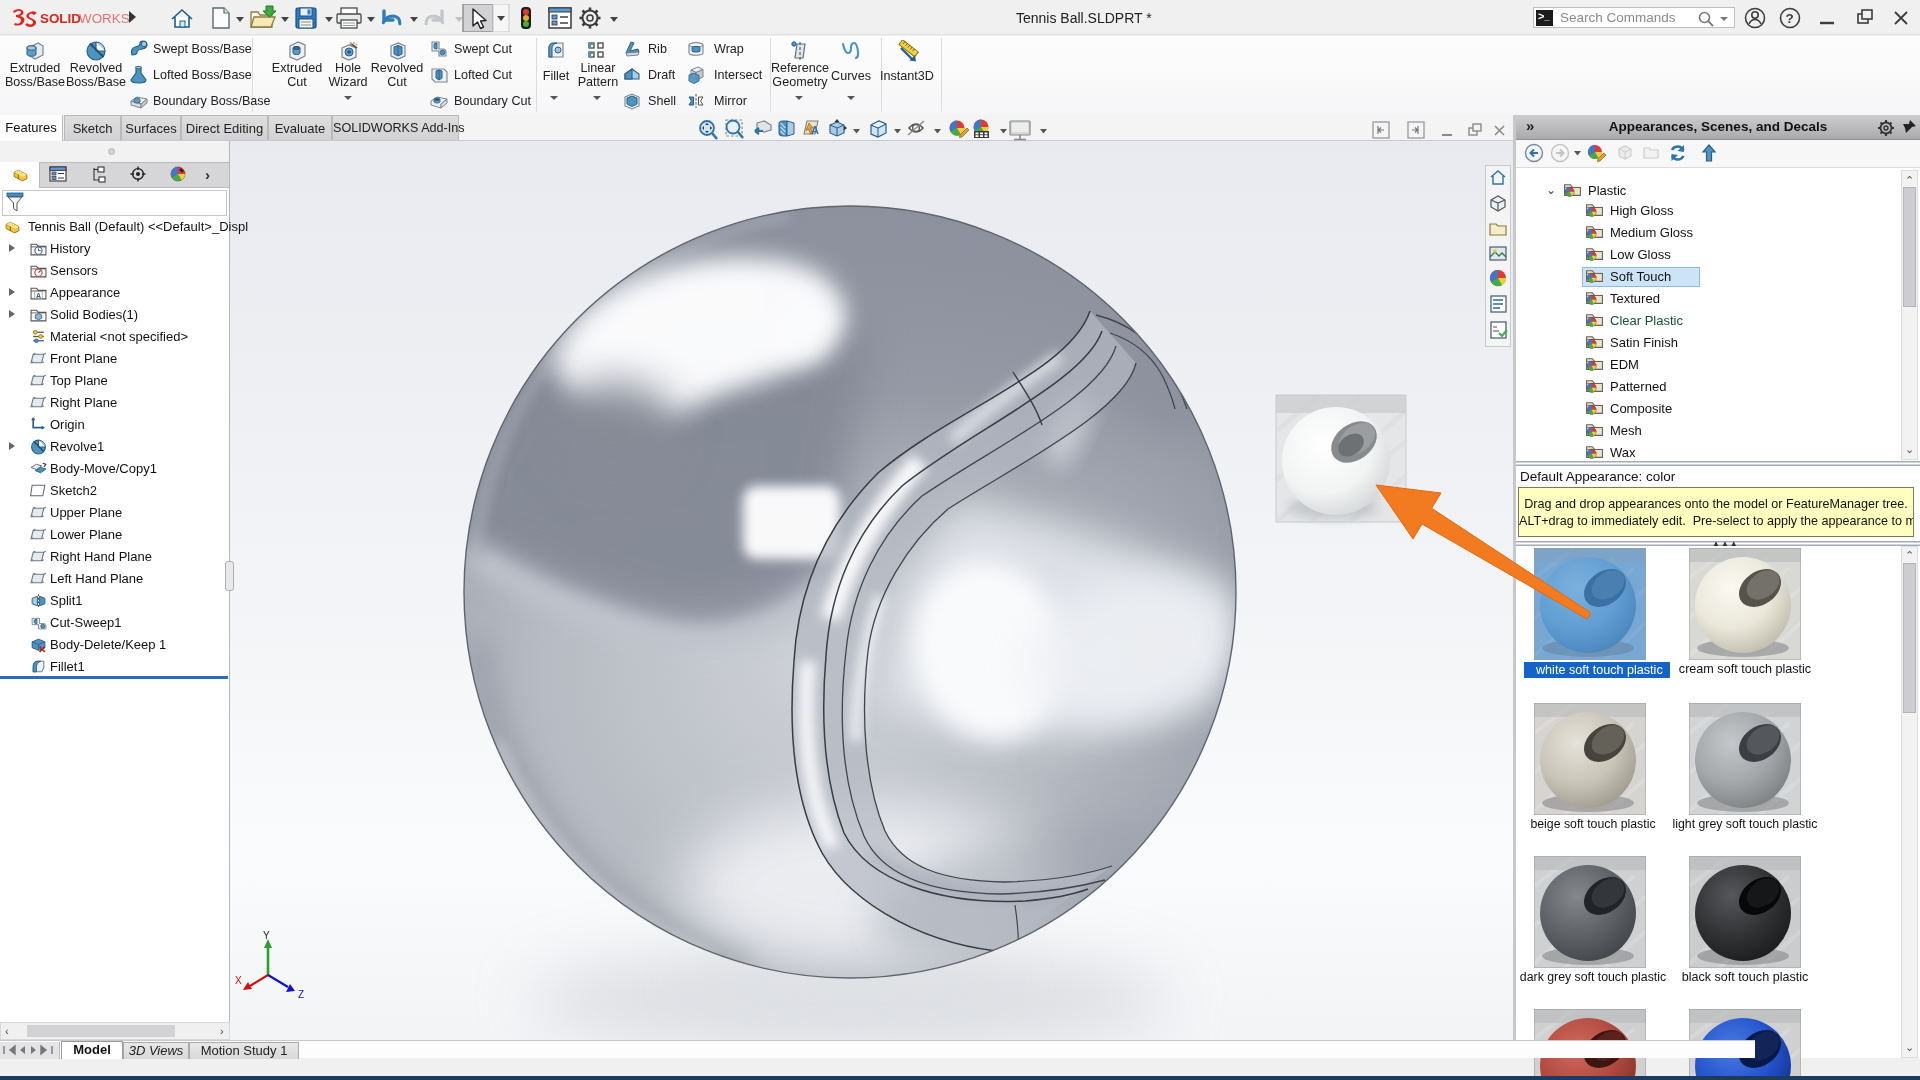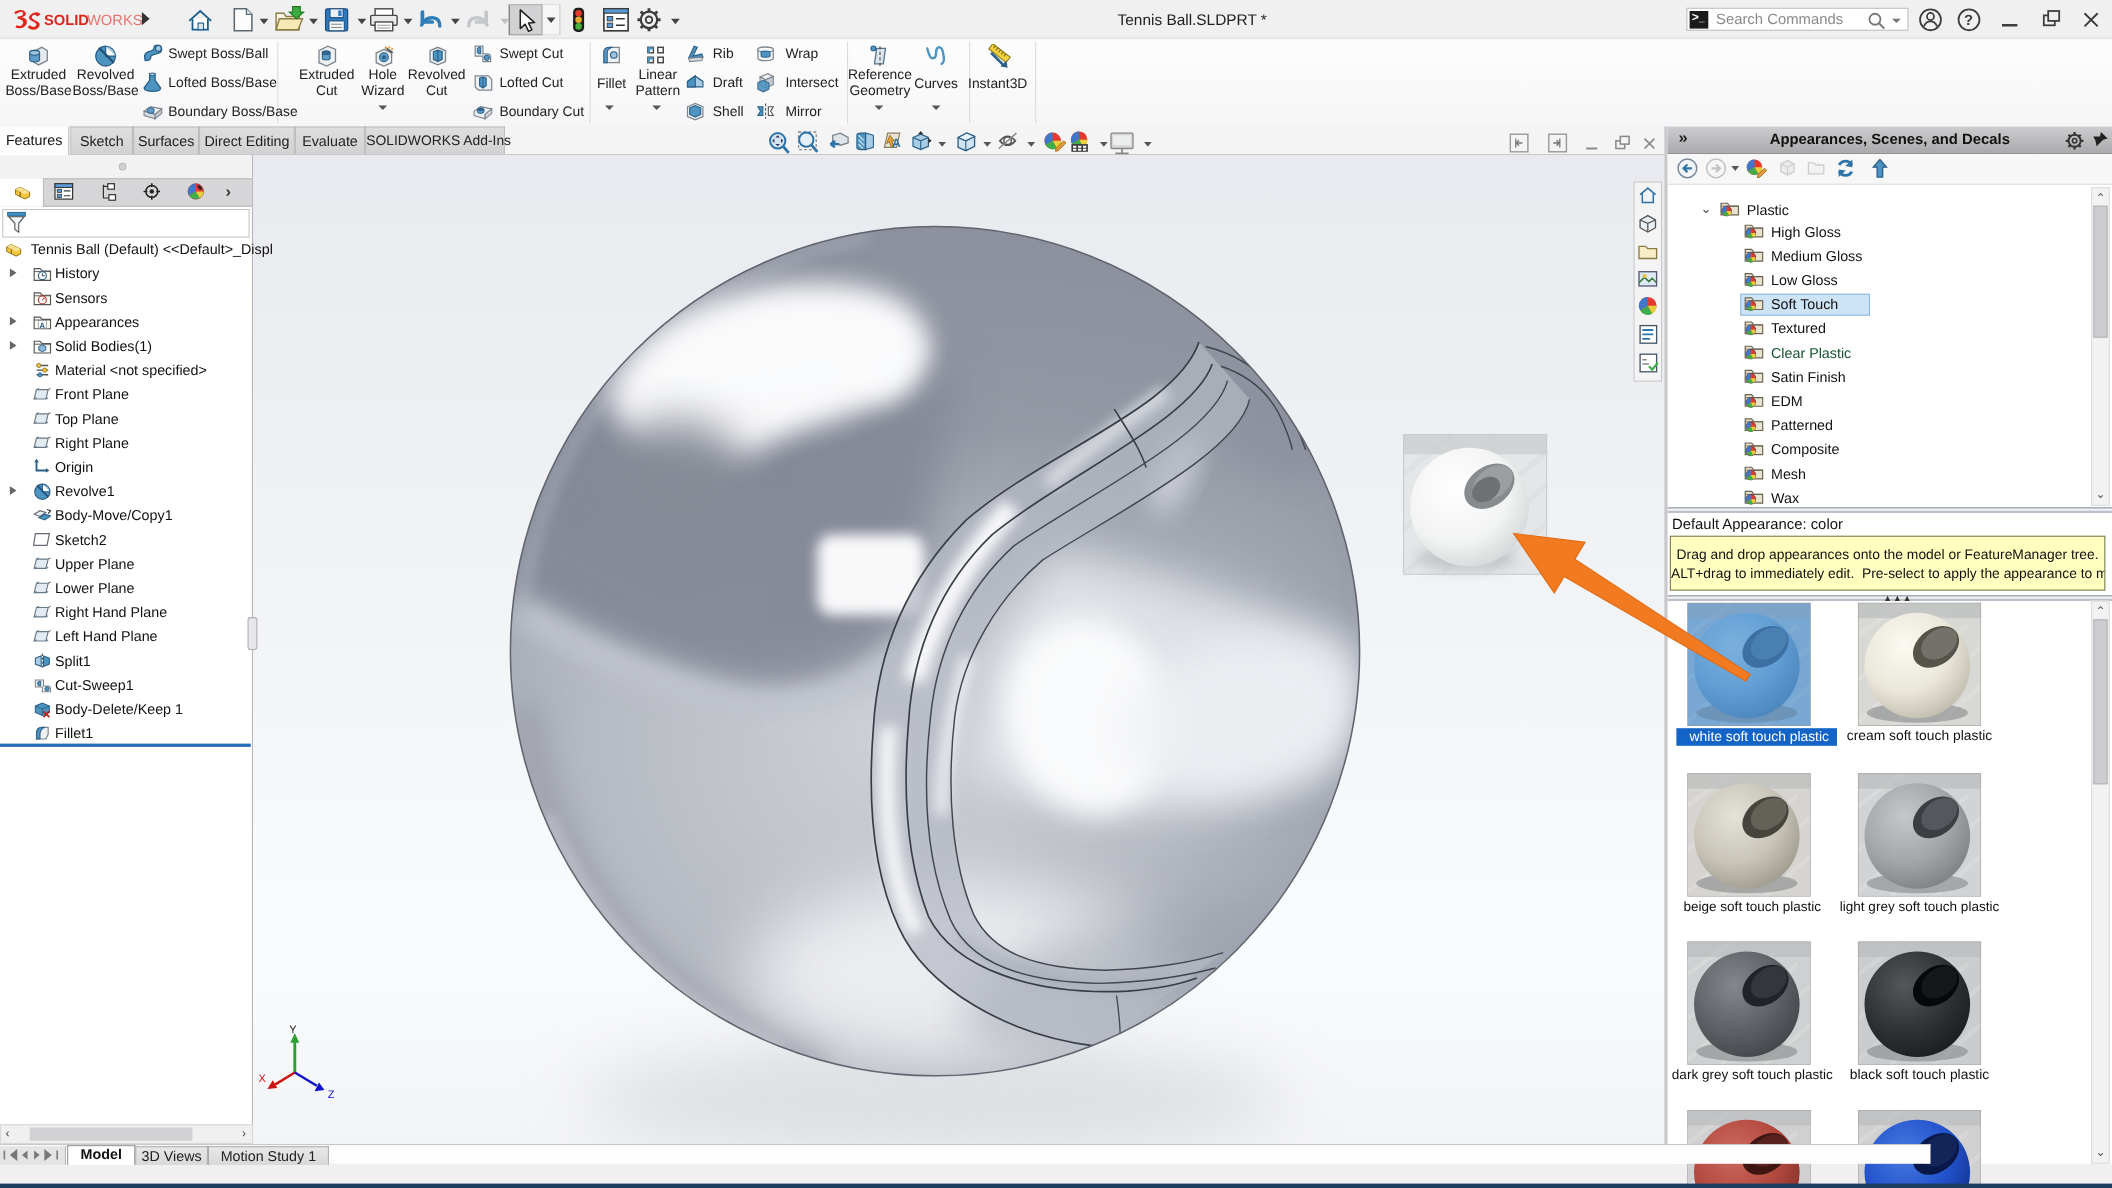--- a/index.html
+++ b/index.html
@@ -162,21 +162,21 @@
   <svg class="abs" style="left:85px;top:4px;" width="22" height="22" viewBox="0 0 22 22">
     <path d="M11 2 A9 9 0 1 0 20 11 L11 11 Z" fill="#4e94c0" stroke="#2a5f88" stroke-width="1.2"></path>
     <path d="M11 2 A9 9 0 0 1 20 11" fill="#a9cde4" stroke="#2a5f88" stroke-width="1"></path>
     <line x1="5" y1="3.5" x2="18.5" y2="17" stroke="#224f74" stroke-width="2"></line>
   </svg>
 
   <svg class="abs" style="left:129px;top:3px;" width="20" height="20" viewBox="0 0 20 20">
     <path d="M3 16 Q1 10 6 8 Q11 7 11 4.5 Q11 2 14 2 Q18 2 18 6 Q18 9 13 10 Q8 11 8 13 Q8 16 3 16Z" fill="#4e94c0" stroke="#2a5f88" stroke-width="1.2"></path>
     <circle cx="15" cy="5" r="2.6" fill="#a9cde4" stroke="#2a5f88" stroke-width="1"></circle>
   </svg>
-  <div class="abs lbl" style="left:153px;top:6px;">Swept Boss/Ball</div>
+  <div class="abs lbl" style="left:153px;top:6px;">Swept Boss/Base</div>
   <svg class="abs" style="left:129px;top:29px;" width="20" height="20" viewBox="0 0 20 20">
     <path d="M7 2 L12 2 L12 8 L17 15 Q17 18 10 18 Q2 18 2 15 L7 8 Z" fill="#4e94c0" stroke="#2a5f88" stroke-width="1.2"></path>
     <ellipse cx="9.5" cy="2.6" rx="2.6" ry="1.2" fill="#a9cde4" stroke="#2a5f88" stroke-width="0.9"></ellipse>
   </svg>
   <div class="abs lbl" style="left:153px;top:32px;">Lofted Boss/Base</div>
   <svg class="abs" style="left:129px;top:55px;" width="20" height="20" viewBox="0 0 20 20">
     <path d="M2 10 L8 6 L18 8 L12 13 Z" fill="#eef1f3" stroke="#7c858d" stroke-width="1"></path>
     <path d="M2 10 L12 13 L12 17 L2 14 Z" fill="#d7dce0" stroke="#7c858d" stroke-width="1"></path>
     <path d="M12 13 L18 8 L18 12 L12 17Z" fill="#c3c9ce" stroke="#7c858d" stroke-width="1"></path>
     <path d="M5 8.6 Q5 7 8 7 Q11 7 11 8.6 L11 10.6 Q11 12 8 12 Q5 12 5 10.6Z" fill="#5e9ec6" stroke="#2a5f88" stroke-width="0.9"></path>
@@ -657,21 +657,21 @@
           <circle cx="8" cy="10" r="3.4" fill="#fff" stroke="#b03a2e" stroke-width="1"></circle>
           <path d="M8 10 L10 8" stroke="#b03a2e" stroke-width="1"></path>
         </svg>
     <div class="abs" style="left:50px;top:47px;white-space:nowrap;">Sensors</div>
     <div class="abs" style="left:9px;top:72px;width:0;height:0;border-top:4.5px solid transparent;border-bottom:4.5px solid transparent;border-left:6px solid #666;"></div>
     <svg class="abs" style="left:30px;top:68px;" width="17" height="17" viewBox="0 0 16 16">
           <use href="#sym-folder"></use>
           <rect x="4.5" y="7" width="7" height="6.5" fill="#fff" stroke="#888" stroke-width="0.6"></rect>
           <text x="5.6" y="13" font-size="6.5" font-weight="bold" fill="#2a5f88">A</text>
         </svg>
-    <div class="abs" style="left:50px;top:69px;white-space:nowrap;">Appearances</div>
+    <div class="abs" style="left:50px;top:69px;white-space:nowrap;">Appearance</div>
     <div class="abs" style="left:9px;top:94px;width:0;height:0;border-top:4.5px solid transparent;border-bottom:4.5px solid transparent;border-left:6px solid #666;"></div>
     <svg class="abs" style="left:30px;top:90px;" width="17" height="17" viewBox="0 0 16 16">
           <use href="#sym-folder"></use>
           <path d="M5 8.5 L8 7 L11 8.5 L11 11.5 L8 13 L5 11.5 Z" fill="#8fb8d8" stroke="#2a5f88" stroke-width="0.8"></path>
         </svg>
     <div class="abs" style="left:50px;top:91px;white-space:nowrap;">Solid Bodies(1)</div>
     <svg class="abs" style="left:30px;top:112px;" width="17" height="17" viewBox="0 0 16 16">
           <g stroke="#555" stroke-width="1.2">
             <line x1="3" y1="4" x2="13" y2="4"></line>
             <line x1="3" y1="8" x2="13" y2="8"></line>
@@ -1122,21 +1122,21 @@
       <svg width="58" height="16" viewBox="0 0 58 16">
         <g fill="#777">
               <path d="M4 4 v8 M10 8 l5 -4 v8 Z" stroke="#777" stroke-width="1.4"></path>
               <path d="M20 8 l5 -4 v8 Z"></path>
               <path d="M36 8 l-5 -4 v8 Z"></path>
               <path d="M46 8 l-5 -4 v8 Z M52 4 v8" stroke="#777" stroke-width="1.4"></path>
             </g>
       </svg>
     </div>
     <div class="abs" style="left:61px;top:0;width:62px;height:18px;background:#fff;border:1px solid #999;border-bottom:none;text-align:center;font-size:13px;font-weight:bold;color:#111;">Model</div>
-    <div class="abs" style="left:123px;top:1px;width:66px;height:17px;background:linear-gradient(#e8e8e8,#d8d8da);border:1px solid #aaa;border-bottom:none;text-align:center;font-size:13px;color:#222;">3D Views</div>
+    <div class="abs" style="left:123px;top:1px;width:66px;height:17px;background:linear-gradient(#e8e8e8,#d8d8da);border:1px solid #aaa;border-bottom:none;text-align:center;font-size:13px;color:#222;font-style:italic;">3D Views</div>
     <div class="abs" style="left:189px;top:1px;width:110px;height:17px;background:linear-gradient(#e8e8e8,#d8d8da);border:1px solid #aaa;border-bottom:none;text-align:center;font-size:13px;color:#222;">Motion Study 1</div>
   </div>
 
 
   <div class="abs" style="left:0;top:56px;width:1920px;height:4px;background:#1d3a5f;"></div>
 </div>
 
 <div id="overlay" class="abs" style="left:0;top:0;width:1920px;height:1080px;pointer-events:none;">
   <svg width="1920" height="1080" viewBox="0 0 1920 1080">
     <polygon points="1376,485 1441,493 1431.7,508.3 1591,613 1587,619 1422,524 1413,539" fill="#f27b21" stroke="#e06a12" stroke-width="1"></polygon>

